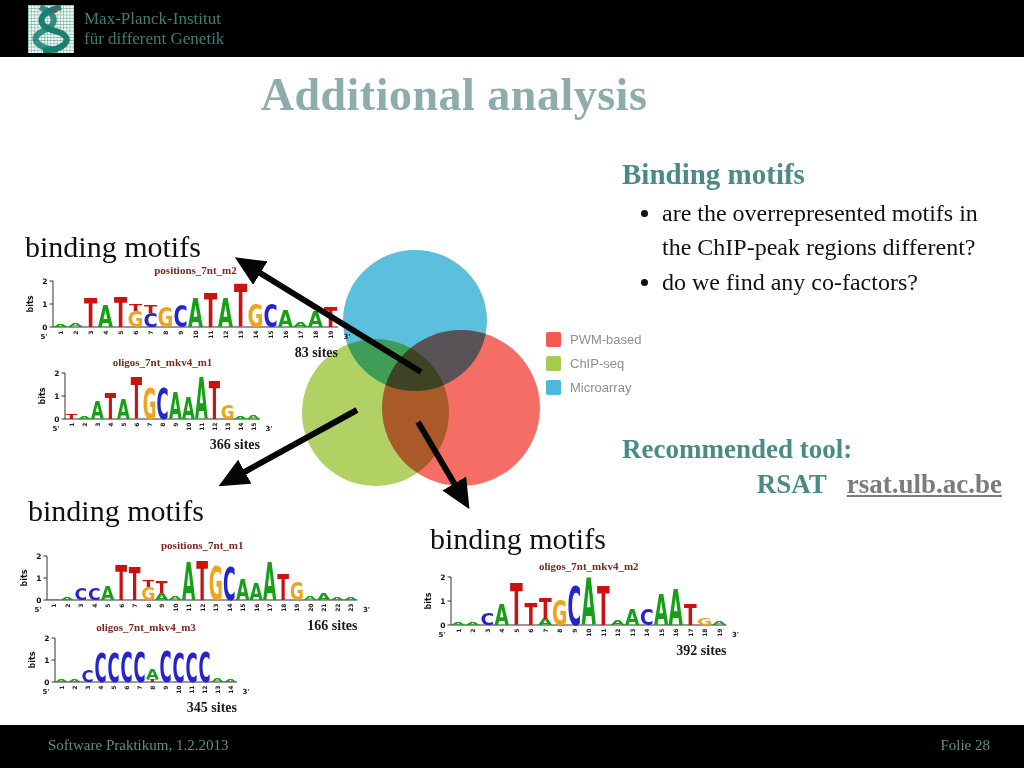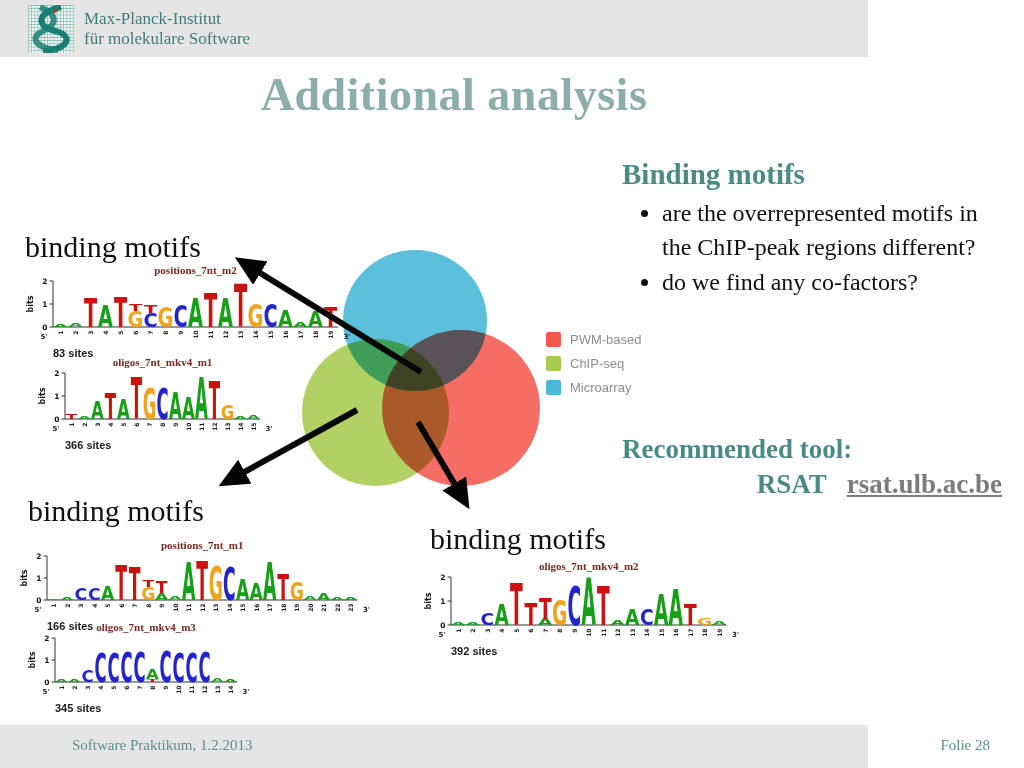--- a/index.html
+++ b/index.html
@@ -1,19 +1,19 @@
 <!DOCTYPE html>
 <html><head>
 <meta charset="utf-8">
 <style>
   html,body{margin:0;padding:0;}
   body{width:1024px;height:768px;position:relative;background:#ffffff;overflow:hidden;
        font-family:"Liberation Serif","DejaVu Serif",serif;}
   
-  .band{position:absolute;left:0;width:868px;background:#e5e5e5;}
+  .band{position:absolute;left:0;width:1024px;background:#000000;}
   .band.top{top:0;height:57px;}
   .band.bottom{top:725px;height:43px;}
   .mpi{position:absolute;left:28px;top:5px;display:flex;gap:10px;align-items:center;}
   .mpi-text{color:#3f7d76;font-size:17px;line-height:1.15;font-family:"Liberation Serif",serif;}
   
   .slide-title{position:absolute;left:0;top:68px;width:908px;text-align:center;
        font-size:46px;font-weight:bold;color:#8dadab;letter-spacing:.5px;}
   
   .motif-label{position:absolute;font-size:30px;color:#111;white-space:nowrap;}
   .ml1{left:25px;top:230px;} .ml2{left:28px;top:494px;} .ml3{left:430px;top:522px;}
@@ -36,24 +36,24 @@
   .legend{position:absolute;left:546px;top:332px;font-family:"Liberation Sans","DejaVu Sans",sans-serif;}
   .legend-row{display:flex;gap:9px;height:24px;}
   .legend-swatch{width:15px;height:15px;border-radius:2px;flex:0 0 auto;}
   .legend-label{font-size:13px;color:#8f8f8f;}
   
   .arrows{position:absolute;left:0;top:0;z-index:5;pointer-events:none;}
   
   .seq-logo{position:absolute;z-index:2;}
   .logo-title{font-size:11px;line-height:12px;font-weight:bold;color:#7a2820;text-align:center;
        font-family:"Liberation Serif",serif;}
-  .logo-sites{font-size:11px;line-height:12px;font-weight:bold;color:#1a1a1a;text-align:left;
-       font-family:Liberation Sans, sans-serif;}
-  
-  .footer-left{position:absolute;left:72px;top:737px;font-size:15px;color:#5c8f8a;}
+  .logo-sites{font-size:14px;line-height:12px;font-weight:bold;color:#1a1a1a;text-align:right;
+       font-family:Liberation Serif, serif;}
+  
+  .footer-left{position:absolute;left:48px;top:737px;font-size:15px;color:#5c8f8a;}
   .footer-right{position:absolute;right:34px;top:737px;font-size:15px;color:#5c8f8a;}
 </style>
 </head>
 <body>
 
 <div class="band top">
   <div class="mpi">
     <svg width="46" height="48">
       <defs>
         <pattern id="grid" width="3.2" height="3.2" patternUnits="userSpaceOnUse">
@@ -61,21 +61,21 @@
           <path d="M0,0 H3.2 M0,0 V3.2" stroke="#6aab9f" stroke-width="1"></path>
         </pattern>
       </defs>
       <rect x="0" y="0" width="46" height="48" fill="url(#grid)"></rect>
       <path d="M33,2 C7,8 9,22 27,26 C45,30 43,44 15,46" stroke="#1b7e72" stroke-width="6" fill="none"></path>
       <path d="M12,2 C31,10 29,20 15,26 C1,32 7,43 30,45" stroke="#1b7e72" stroke-width="6" fill="none" opacity="0.85"></path>
       <circle cx="27" cy="6" r="2" fill="#a23b32"></circle>
     </svg>
     <div class="mpi-text">
       <div>Max-Planck-Institut</div>
-      <div>für molekulare Software</div>
+      <div>für different Genetik</div>
     </div>
   </div>
 </div>
 
 <div class="slide-title">Additional analysis</div>
 
 <div class="venn">
   <div class="vcircle c-micro" style="background-color: rgb(69, 183, 217);"></div>
   <div class="vcircle c-chip" style="background-color: rgb(166, 203, 79);"></div>
   <div class="vcircle c-pwm" style="background-color: rgb(244, 89, 78);"></div>

